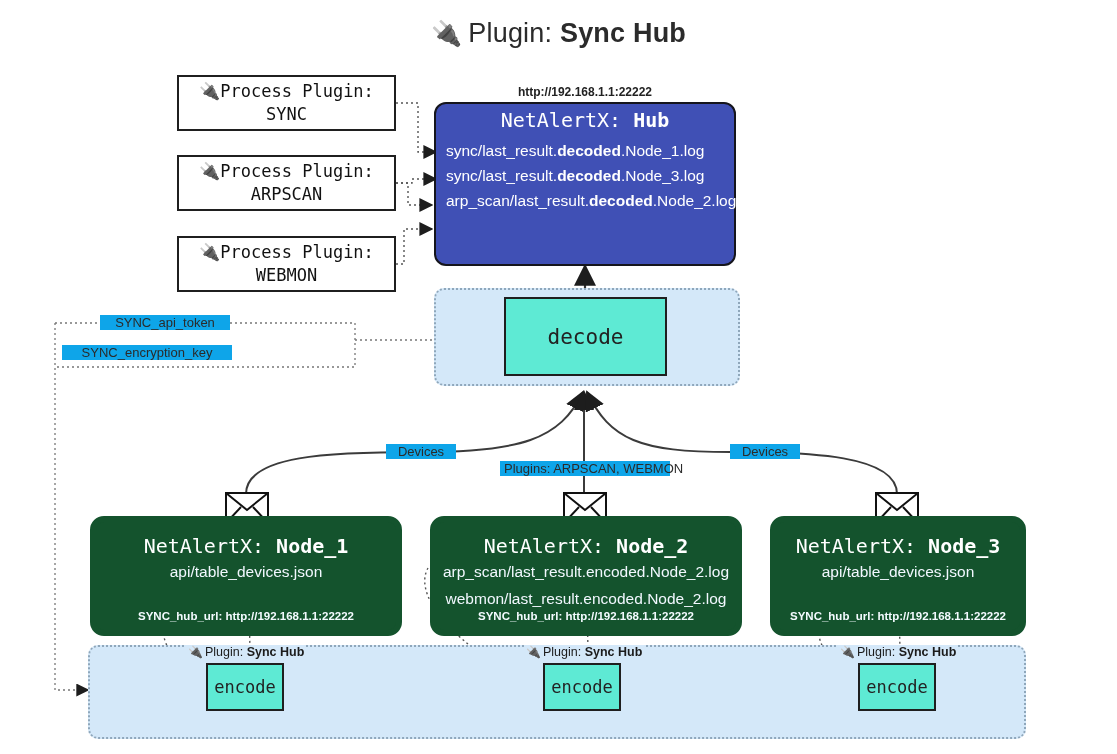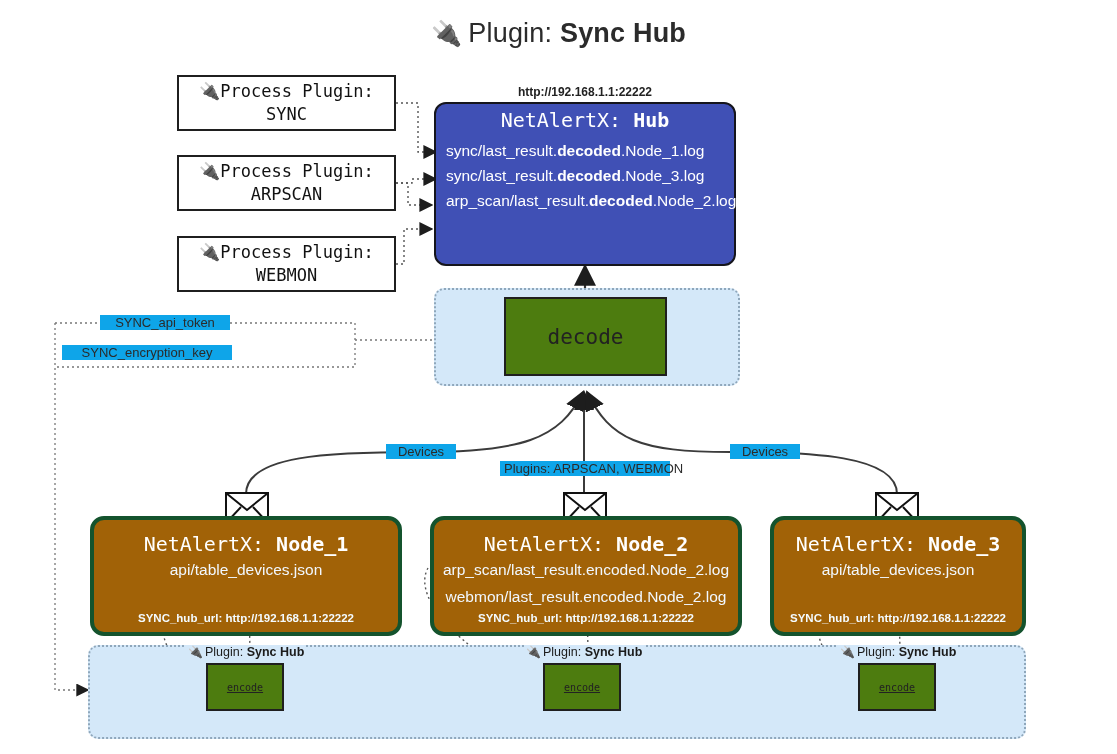--- a/index.html
+++ b/index.html
@@ -32,28 +32,28 @@
        font-size:20px;text-align:center;margin-bottom:6px;}
   #hub .hubtitle b{font-weight:bold;}
   #hub .row{font-size:15.5px;line-height:25px;padding-left:10px;white-space:nowrap;}
   #hub .row b{font-weight:bold;}
   #huburl{font-size:12px;font-weight:bold;color:#222;text-align:center;}
 
   
   .lbox{background:#d4e8f9;border:2px dotted #8fa7bb;border-radius:10px;}
 
   
-  .wbox{background:#4d7c0f;border:2px solid #1f1f1f;
+  .wbox{background:#5eead4;border:2px solid #1f1f1f;
         display:flex;align-items:center;justify-content:center;
         font-family:"DejaVu Sans Mono","Liberation Mono",monospace;color:#222;text-align:right;}
   #decode{font-size:21px;}
-  .encbox{font-size:10px;text-decoration:underline;}
-
-  
-  .node{background:#a16207;border:4px solid #14532d;border-radius:14px;color:#fff;
+  .encbox{font-size:17px;}
+
+  
+  .node{background:#14532d;border:6px solid #14532d;border-radius:14px;color:#fff;
         padding-top:12px;}
   .node .ntitle{font-family:"DejaVu Sans Mono","Liberation Mono",monospace;
         font-size:20px;text-align:center;}
   .node .ntitle b{font-weight:bold;}
   .node .nline{font-size:15.5px;text-align:center;line-height:27px;color:#f2f8ff;white-space:nowrap;}
   .node .nfoot{position:absolute;left:0;bottom:8px;width:100%;text-align:center;
         font-size:11.5px;font-weight:bold;color:#f4fbff;white-space:nowrap;}
 
   
   .cap{background:#0ea5e9;font-size:13px;color:#2b2b2b;text-align:center;

